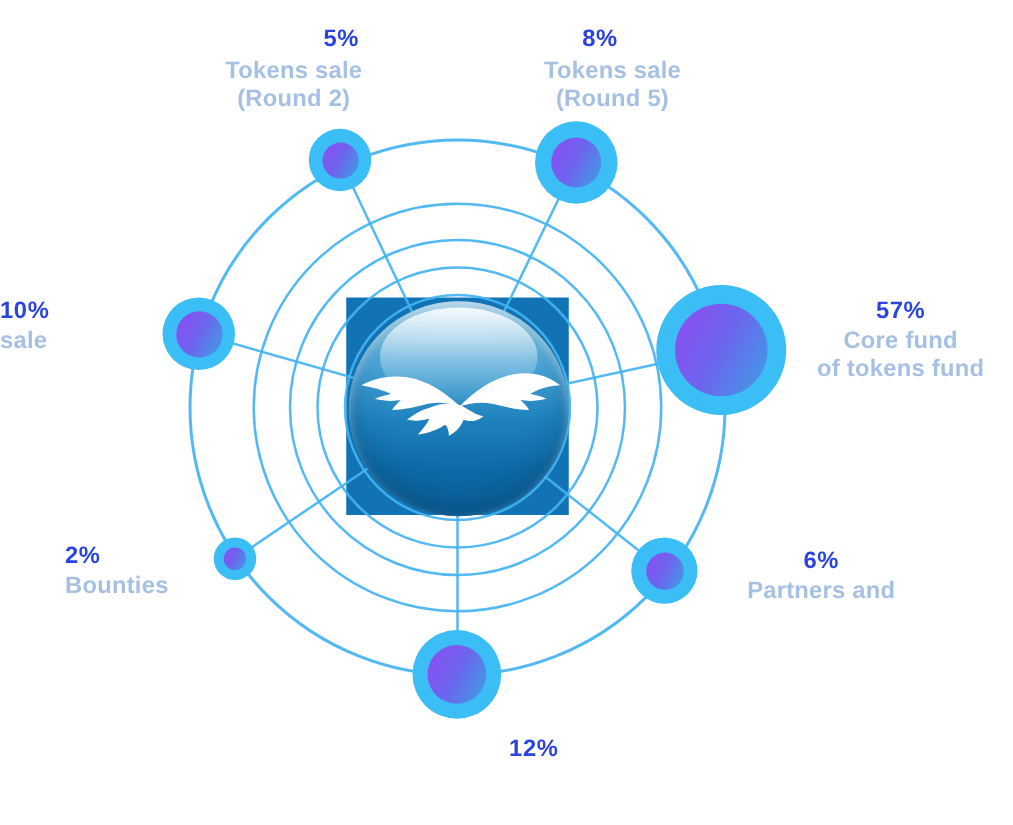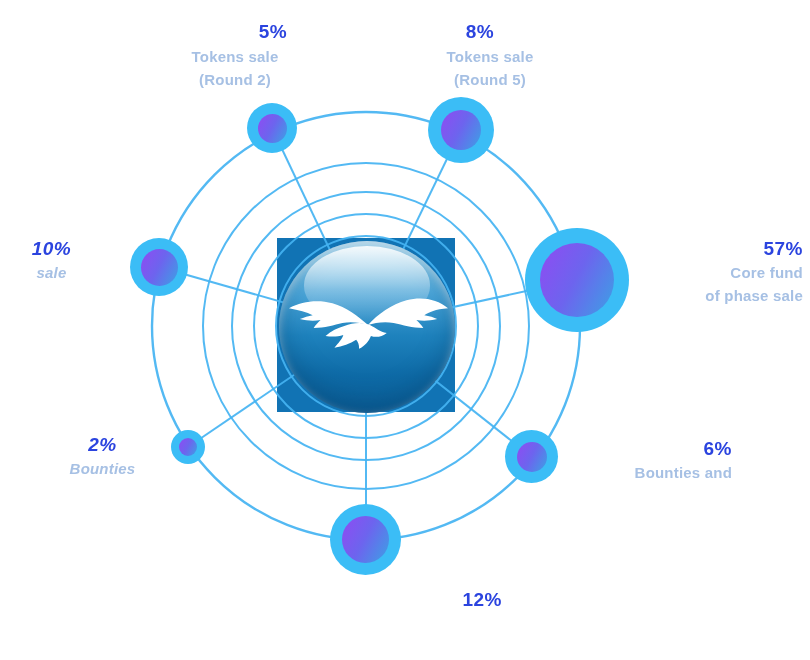--- a/index.html
+++ b/index.html
@@ -36,24 +36,24 @@
     border-radius:50%;
     background:linear-gradient(118deg,#8a4ff2 8%,#6d64ee 48%,#3f9de5 96%);
   }
   
   .lab{position:absolute;z-index:7;}
   .pct{
     display:block;font-weight:700;font-size:19px;letter-spacing:.5px;
     color:#2b44df;line-height:24px;
   }
   .txt{
-    display:block;font-weight:700;font-size:15px;letter-spacing:.2px;
+    display:block;font-weight:700;font-size:19px;letter-spacing:.2px;
     color:#a6c0e4;line-height:23px;
   }
-  .ta-c{text-align:center;} .ta-r{text-align:center;font-style:italic;} .ta-l{text-align:right;}
+  .ta-c{text-align:center;} .ta-r{text-align:left;} .ta-l{text-align:center;}
   .white-box{position:absolute;background:#ffffff;z-index:6;}
 </style>
 </head>
 <body>
 
 <div id="stage">
 
   <div class="center-square"></div>
 
   <svg id="orbits" width="810" height="660" viewBox="0 0 810 660">
@@ -124,30 +124,30 @@
   </div>
 
   <div class="lab ta-r" style="left:0px;top:237px;width:103px">
     <span class="pct">10%</span>
     <span class="txt">sale</span>
   </div>
 
   <div class="lab ta-l" style="left:638px;top:237px;width:165px">
     <span class="pct">57%</span>
     <span class="txt">Core fund</span>
-    <span class="txt">of phase sale</span>
+    <span class="txt">of tokens fund</span>
   </div>
 
   <div class="lab ta-r" style="left:52px;top:433px;width:101px">
     <span class="pct">2%</span>
     <span class="txt">Bounties</span>
   </div>
 
   <div class="lab ta-l" style="left:582px;top:437px;width:150px">
     <span class="pct">6%</span>
-    <span class="txt">Bounties and</span>
+    <span class="txt">Partners and</span>
   </div>
 
   <div class="lab ta-l" style="left:352px;top:588px;width:150px">
     <span class="pct">12%</span>
   </div>
 
 </div>
 
 </body></html>

